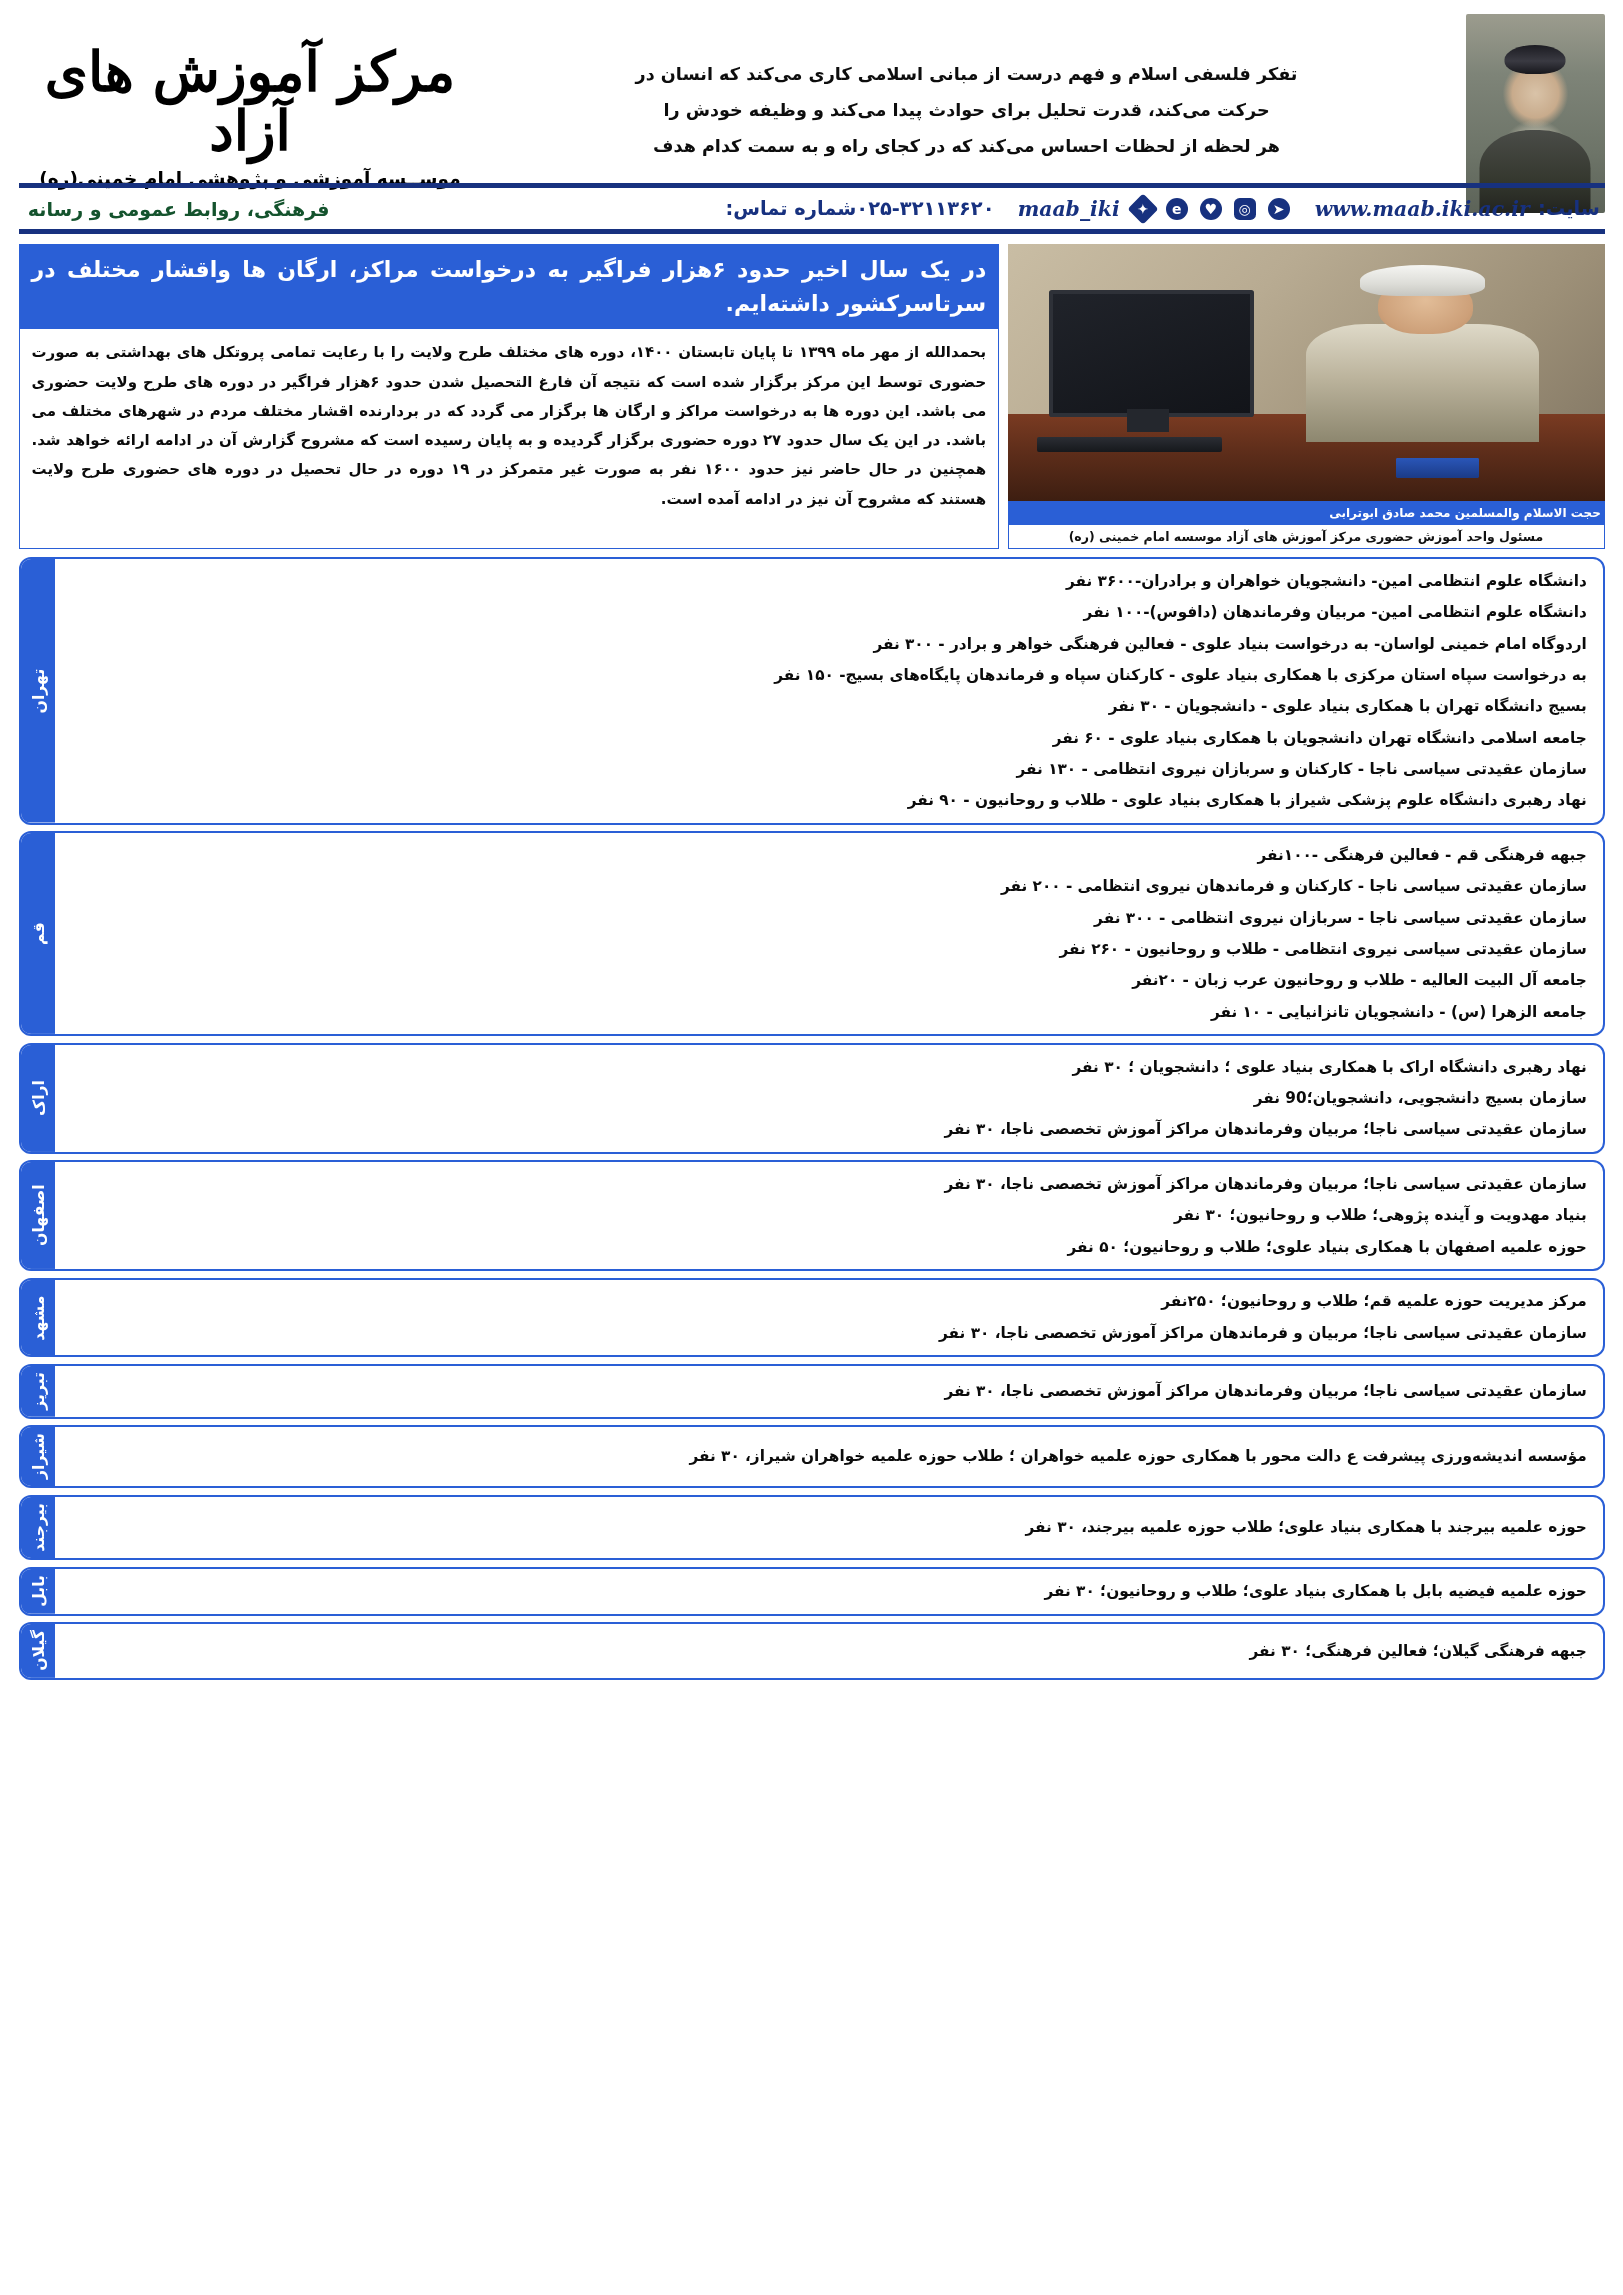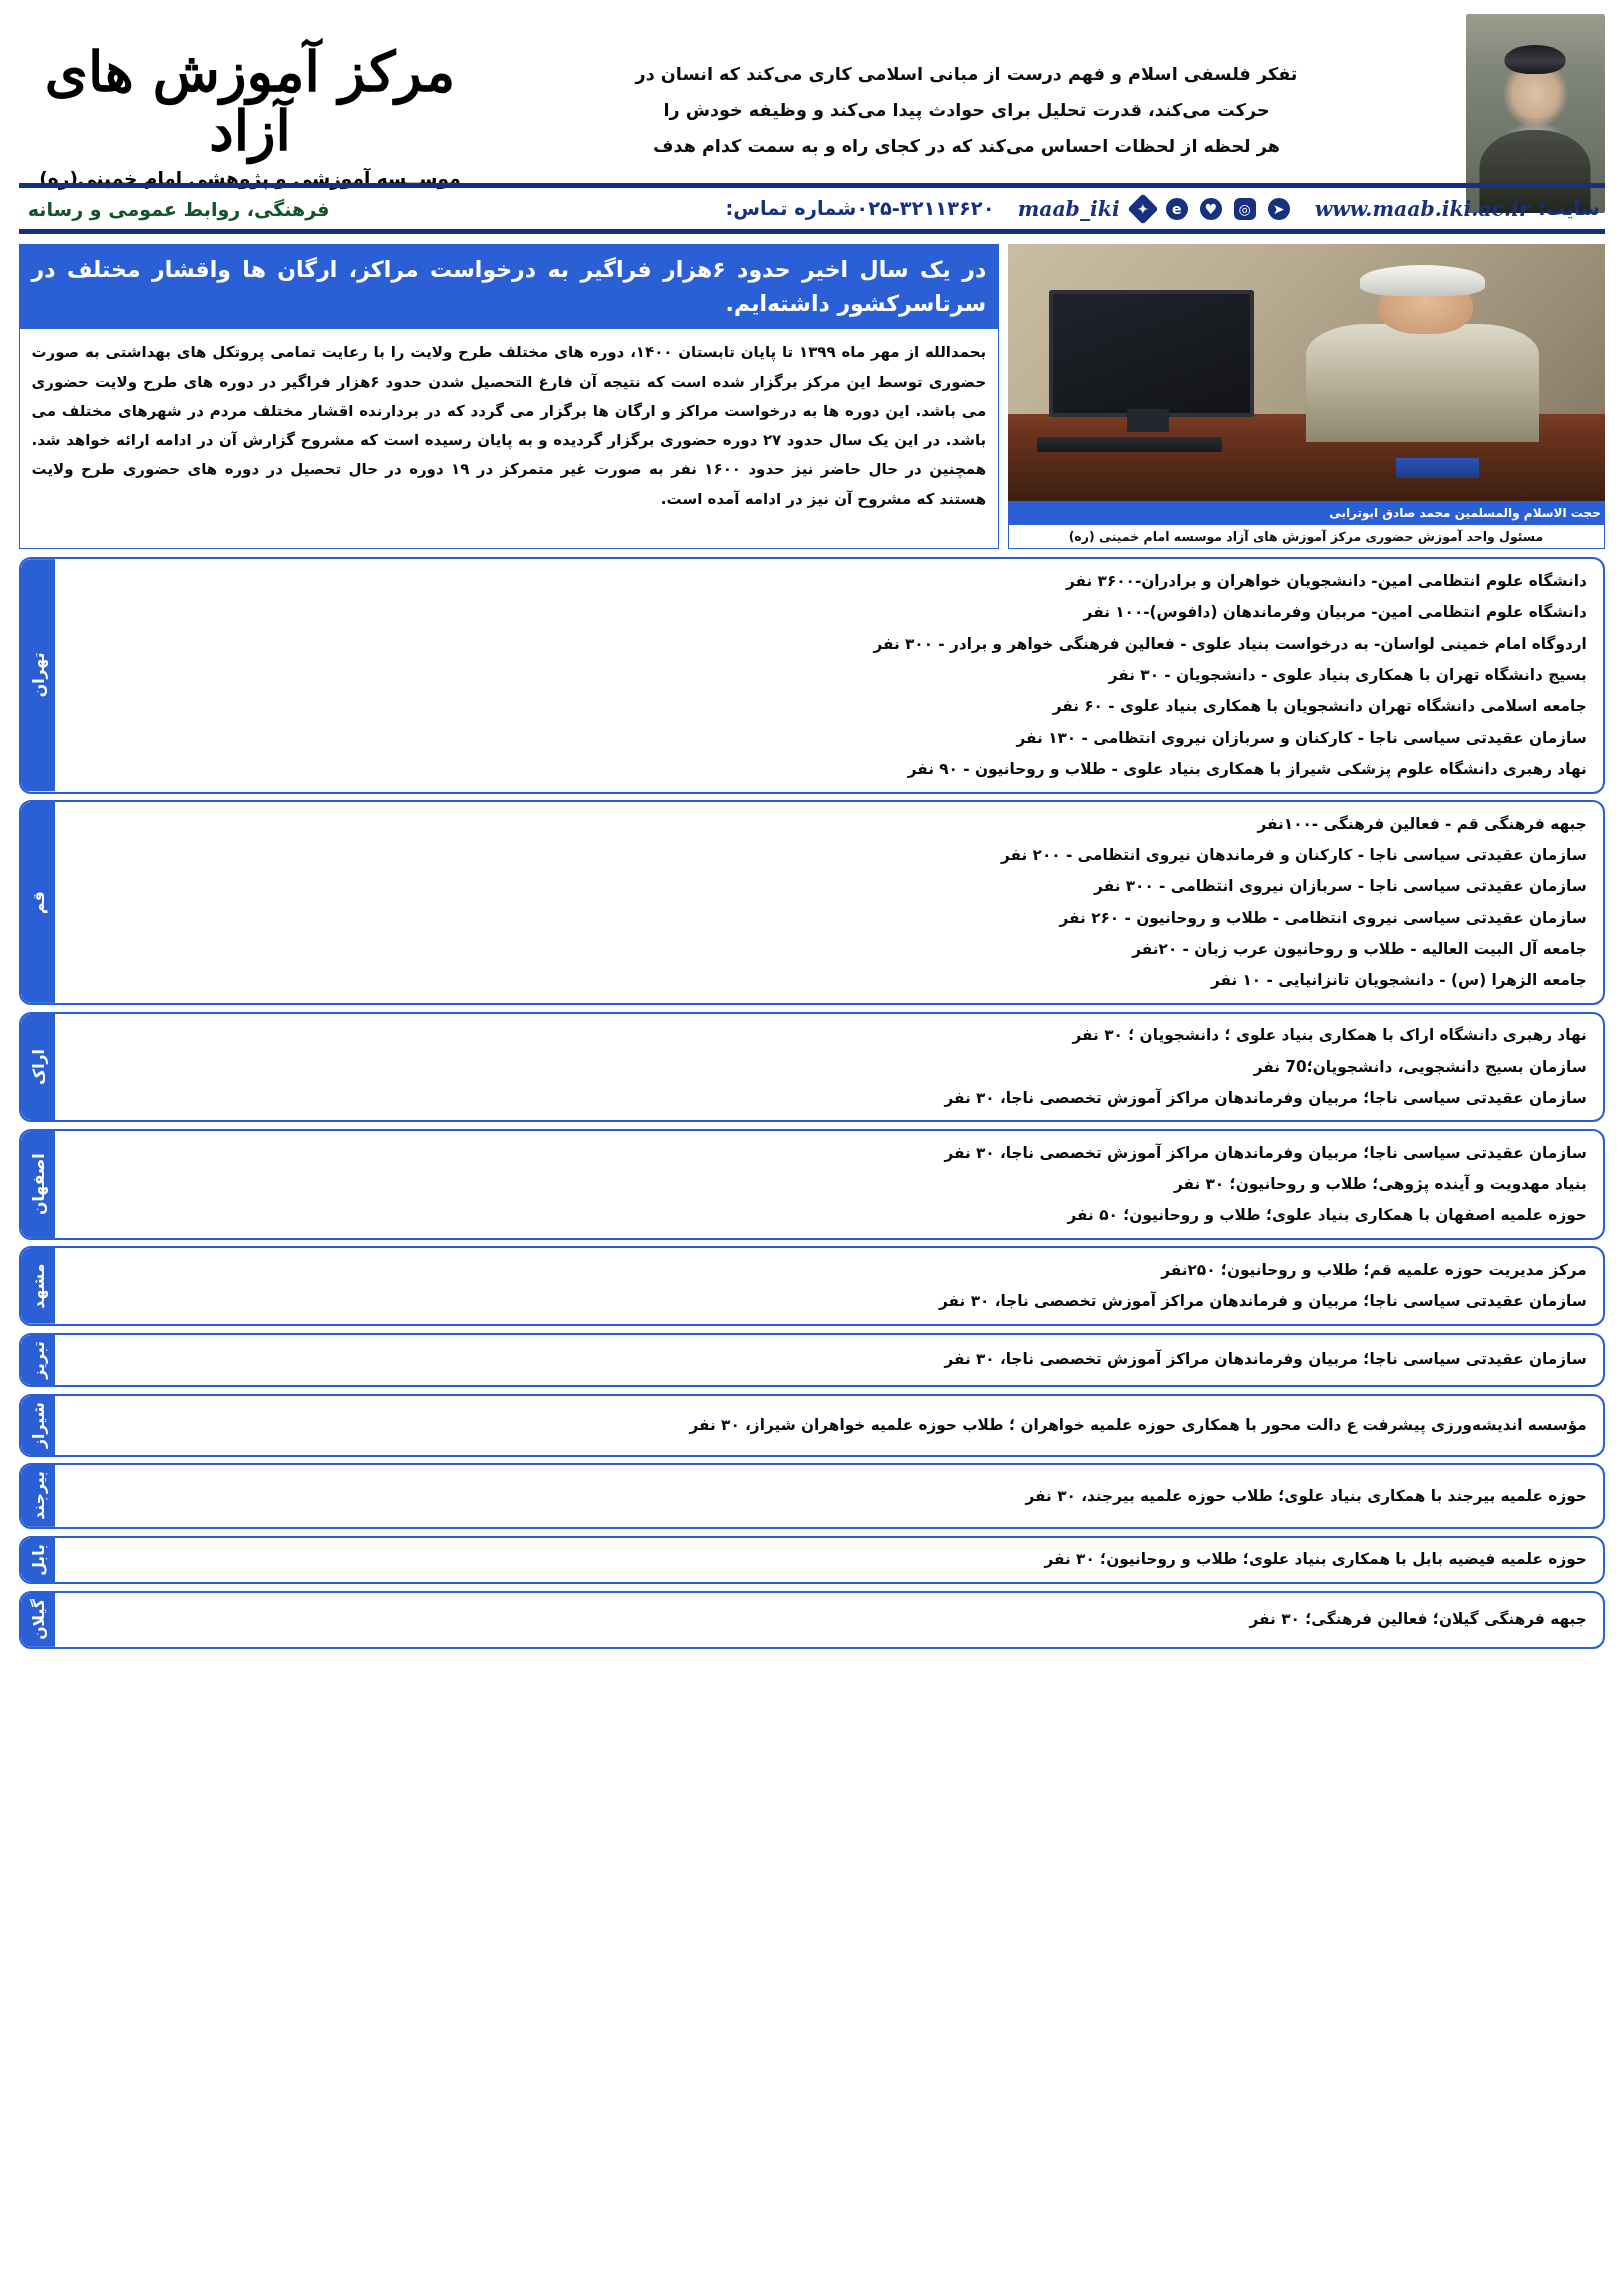--- a/index.html
+++ b/index.html
@@ -408,20 +408,21 @@
     <div class="article-body">بحمدالله از مهر ماه ۱۳۹۹ تا پایان تابستان ۱۴۰۰، دوره های مختلف طرح ولایت را با رعایت تمامی پروتکل های بهداشتی به صورت حضوری توسط این مرکز برگزار شده است که نتیجه آن فارغ التحصیل شدن حدود ۶هزار فراگیر در دوره های طرح ولایت حضوری می باشد. این دوره ها به درخواست مراکز و ارگان ها برگزار می گردد که در بردارنده اقشار مختلف مردم در شهرهای مختلف می باشد. در این یک سال حدود ۲۷ دوره حضوری برگزار گردیده و به پایان رسیده است که مشروح گزارش آن در ادامه ارائه خواهد شد. همچنین در حال حاضر نیز حدود ۱۶۰۰ نفر به صورت غیر متمرکز در ۱۹ دوره در حال تحصیل در دوره های حضوری طرح ولایت هستند که مشروح آن نیز در ادامه آمده است.</div>
   </div>
 </div>
 
 <div class="city-list">
     <div class="city-block">
       <div class="city-rows">
         <div class="city-row">دانشگاه علوم انتظامی امین- دانشجویان خواهران و برادران-۳۶۰۰ نفر</div>
         <div class="city-row">دانشگاه علوم انتظامی امین- مربیان وفرماندهان (دافوس)-۱۰۰ نفر</div>
         <div class="city-row">اردوگاه امام خمینی لواسان- به درخواست بنیاد علوی - فعالین فرهنگی خواهر و برادر - ۳۰۰ نفر</div>
+        <div class="city-row">به درخواست سپاه استان مرکزی با همکاری بنیاد علوی - کارکنان سپاه و فرماندهان پایگاه‌های بسیج- ۱۵۰ نفر</div>
         <div class="city-row">بسیج دانشگاه تهران با همکاری بنیاد علوی - دانشجویان - ۳۰ نفر</div>
         <div class="city-row">جامعه اسلامی دانشگاه تهران دانشجویان با همکاری بنیاد علوی - ۶۰ نفر</div>
         <div class="city-row">سازمان عقیدتی سیاسی ناجا - کارکنان و سربازان نیروی انتظامی - ۱۳۰ نفر</div>
         <div class="city-row">نهاد رهبری دانشگاه علوم پزشکی شیراز با همکاری بنیاد علوی - طلاب و روحانیون - ۹۰ نفر</div>
       </div>
       <div class="city-tag">تهران</div>
     </div>
     <div class="city-block">
       <div class="city-rows">
         <div class="city-row">جبهه فرهنگی قم - فعالین فرهنگی -۱۰۰نفر</div>
@@ -429,21 +430,21 @@
         <div class="city-row">سازمان عقیدتی سیاسی ناجا - سربازان نیروی انتظامی - ۳۰۰ نفر</div>
         <div class="city-row">سازمان عقیدتی سیاسی نیروی انتظامی - طلاب و روحانیون - ۲۶۰ نفر</div>
         <div class="city-row">جامعه آل البیت العالیه - طلاب و روحانیون عرب زبان - ۲۰نفر</div>
         <div class="city-row">جامعه الزهرا (س) - دانشجویان تانزانیایی - ۱۰ نفر</div>
       </div>
       <div class="city-tag">قم</div>
     </div>
     <div class="city-block">
       <div class="city-rows">
         <div class="city-row">نهاد رهبری دانشگاه اراک با همکاری بنیاد علوی ؛ دانشجویان ؛ ۳۰ نفر</div>
-        <div class="city-row">سازمان بسیج دانشجویی، دانشجویان؛70 نفر</div>
+        <div class="city-row">سازمان بسیج دانشجویی، دانشجویان؛90 نفر</div>
         <div class="city-row">سازمان عقیدتی سیاسی ناجا؛ مربیان وفرماندهان مراکز آموزش تخصصی ناجا، ۳۰ نفر</div>
       </div>
       <div class="city-tag">اراک</div>
     </div>
     <div class="city-block">
       <div class="city-rows">
         <div class="city-row">سازمان عقیدتی سیاسی ناجا؛ مربیان وفرماندهان مراکز آموزش تخصصی ناجا، ۳۰ نفر</div>
         <div class="city-row">بنیاد مهدویت و آینده پژوهی؛ طلاب و روحانیون؛ ۳۰ نفر</div>
         <div class="city-row">حوزه علمیه اصفهان با همکاری بنیاد علوی؛ طلاب و روحانیون؛ ۵۰ نفر</div>
       </div>

